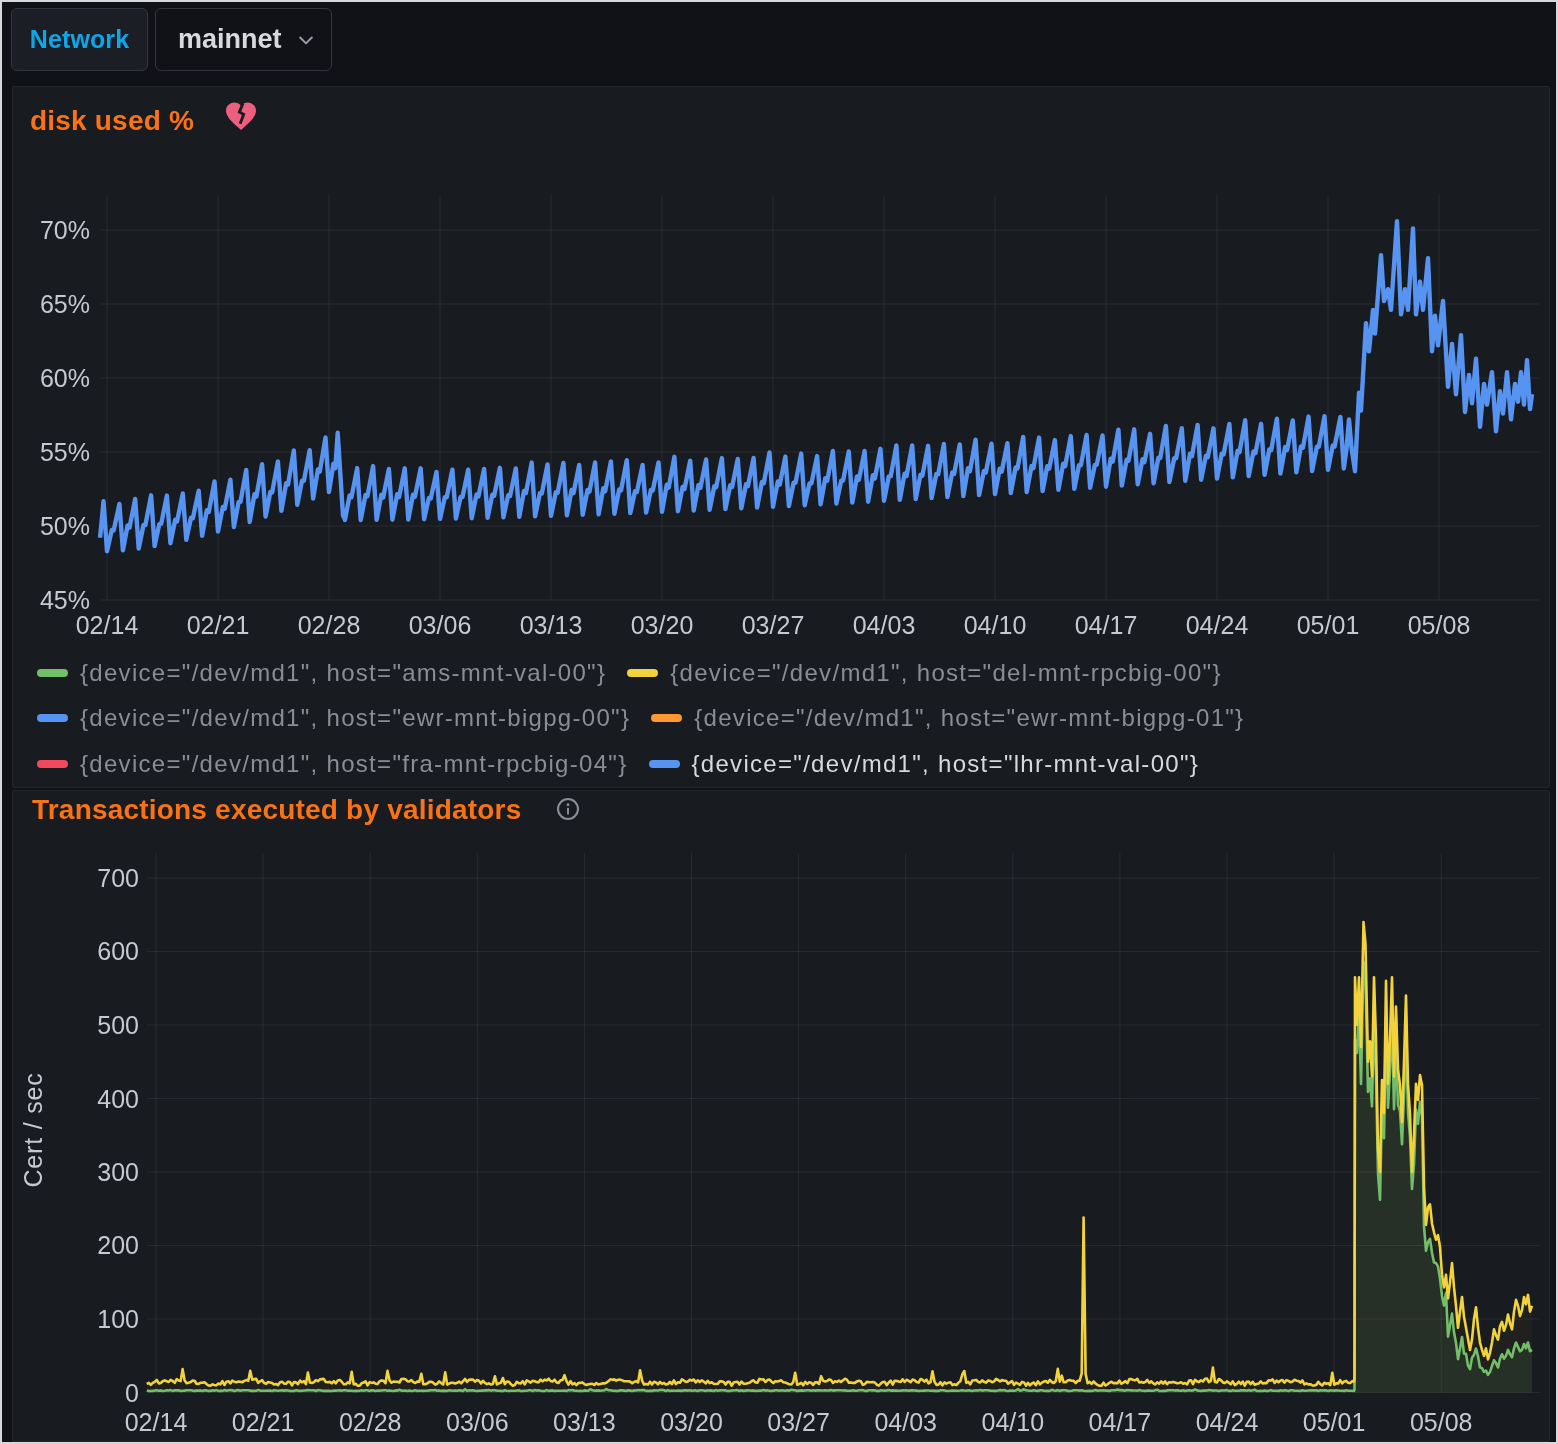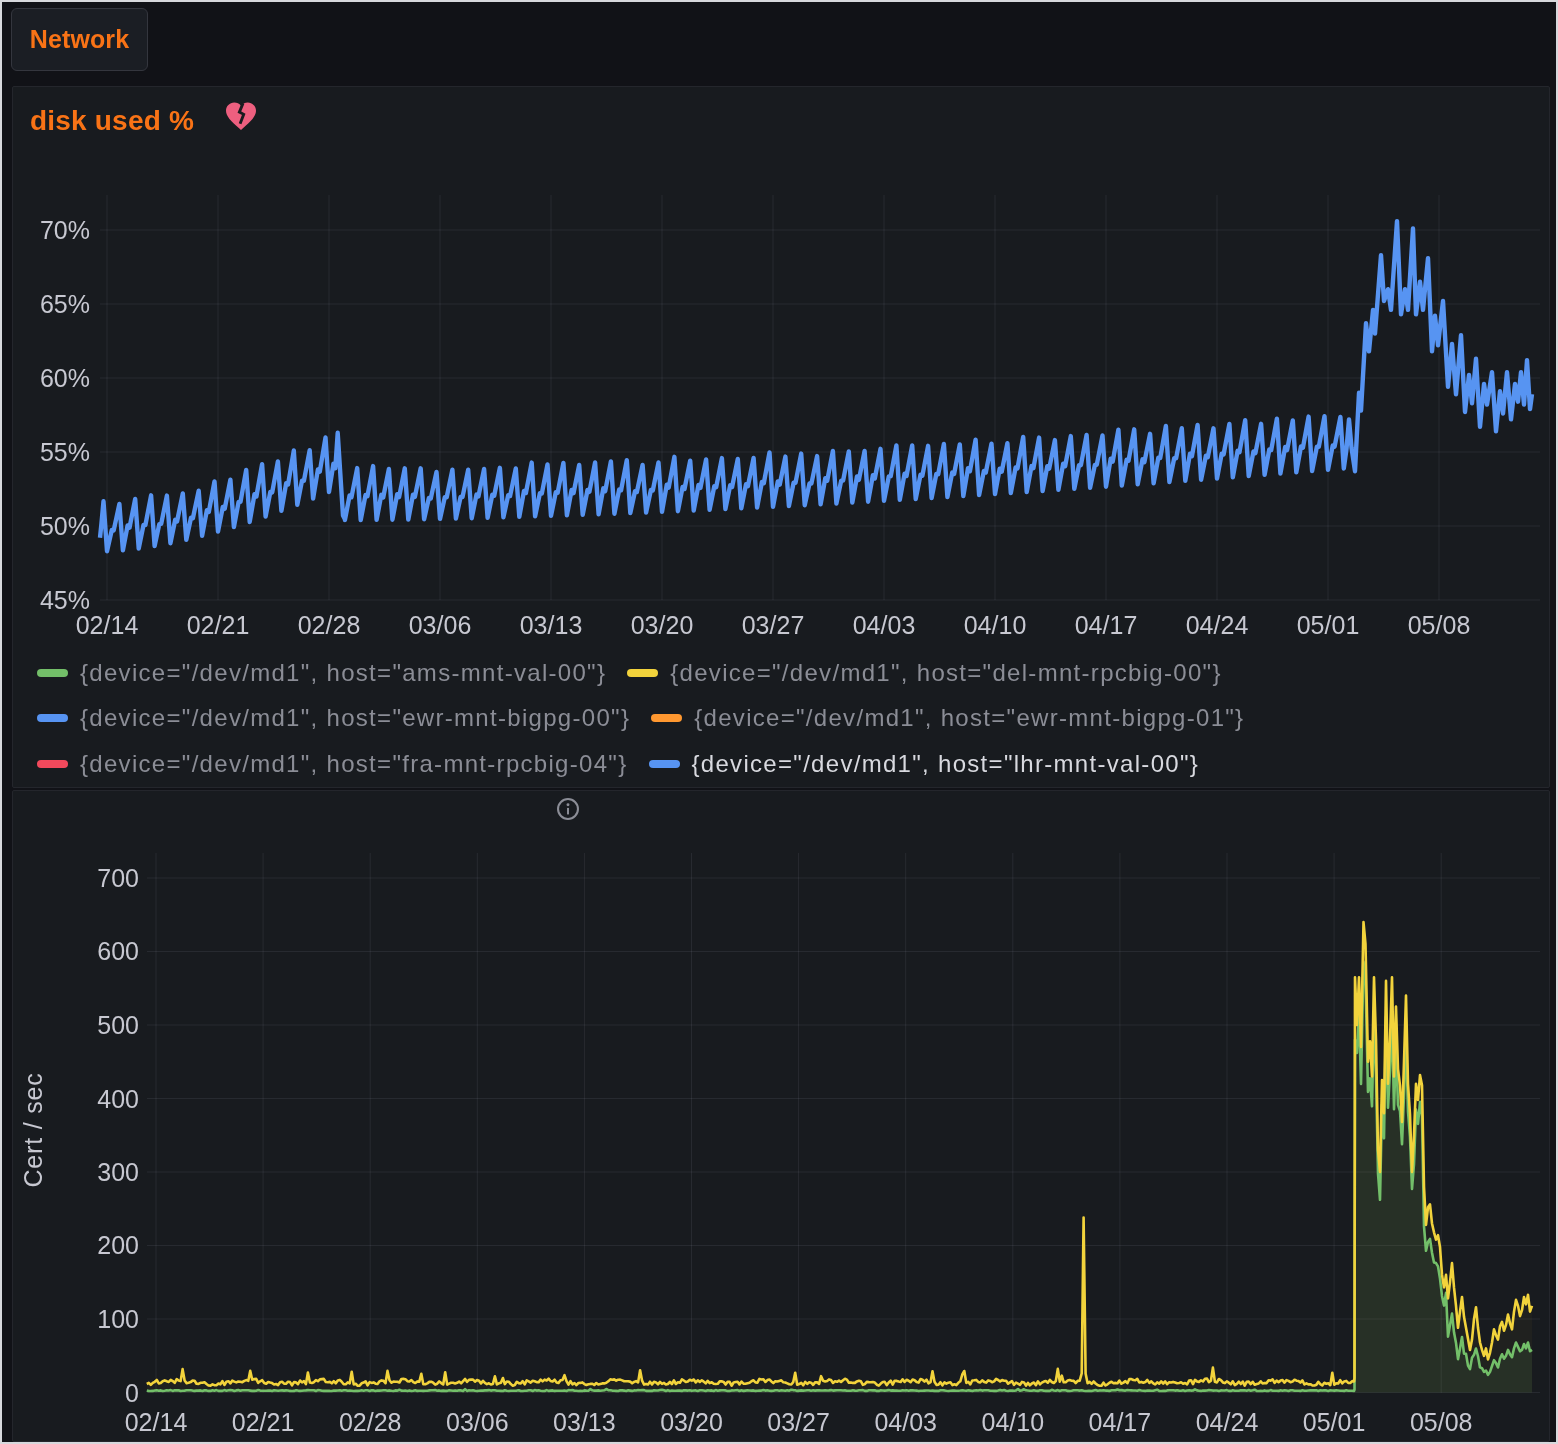--- a/index.html
+++ b/index.html
@@ -9,21 +9,27 @@
 svg{position:absolute;left:0;top:0;overflow:visible}
 .grid line{stroke:rgba(204,204,220,0.09);stroke-width:1}
 .ax{fill:#c7c8d1;font-size:25px;font-family:"Liberation Sans",sans-serif}
 .legend{position:absolute;left:35px;color:#8b8d96;font-size:24px;letter-spacing:1.3px}
 .lrow{display:flex;align-items:center;height:45.5px}
 .dash{width:31px;height:8px;border-radius:4px;margin-right:12px;flex:none}
 .litem{display:flex;align-items:center;margin-right:21px;white-space:nowrap}
 </style></head><body>
 <div id="stage">
   <div class="box" style="left:9px;top:6px;width:137px;height:63px;background:#1b1e24;justify-content:center">
-    <span style="color:#f97316;font-size:25px;font-weight:bold;letter-spacing:.1px">Network</span>
+    <span style="color:#0ea5e9;font-size:25px;font-weight:bold;letter-spacing:.1px">Network</span>
+    </div>
+  <div class="box" style="left:153px;top:6px;width:177px;height:63px;background:#111217;padding-left:22px">
+    <span style="color:#d8d9df;font-size:27px;font-weight:bold">mainnet</span>
+    <svg style="position:static;margin-left:14px" width="20" height="20" viewBox="0 0 24 24" fill="none">
+        <path d="M5 9l7 7 7-7" stroke="#9a9ba3" stroke-width="2.4" stroke-linecap="round" stroke-linejoin="round"></path>
+      </svg>
     </div>
 
   <div class="panel" style="left:10px;top:84px;width:1538px;height:702px"></div>
   <div class="ptitle" style="left:28px;top:103px">disk used %</div>
   <svg style="left:221px;top:96px" width="36" height="36" viewBox="0 0 24 24">
     <path d="M12 21.35l-1.45-1.32C5.4 15.36 2 12.28 2 8.5 2 5.42 4.42 3 7.5 3c1.74 0 3.41.81 4.5 2.09C13.09 3.81 14.76 3 16.5 3 19.58 3 22 5.42 22 8.5c0 3.78-3.4 6.86-8.55 11.54L12 21.35z" fill="#ed5f7f"></path>
     <path d="M13.4 3.4 10.9 9.4l2.9 1.5-2.4 6.2" stroke="#181b1f" stroke-width="1.9" fill="none"></path>
   </svg>
   <svg width="1558" height="786" viewBox="0 0 1558 786">
     <g class="grid">
@@ -77,20 +83,21 @@
         <span class="litem"><span class="dash" style="background:#5794F2"></span>{device="/dev/md1", host="ewr-mnt-bigpg-00"}</span>
         <span class="litem"><span class="dash" style="background:#FF9830"></span>{device="/dev/md1", host="ewr-mnt-bigpg-01"}</span>
       </div>
     <div class="lrow">
         <span class="litem"><span class="dash" style="background:#F2495C"></span>{device="/dev/md1", host="fra-mnt-rpcbig-04"}</span>
         <span class="litem" style="color:#d8d9df"><span class="dash" style="background:#5794F2"></span>{device="/dev/md1", host="lhr-mnt-val-00"}</span>
       </div>
   </div>
 
   <div class="panel" style="left:10px;top:788px;width:1538px;height:652px"></div>
+  <div class="ptitle" style="left:30px;top:792px">Transactions executed by validators</div>
   <svg style="left:553px;top:794px" width="26" height="26" viewBox="0 0 24 24" fill="none">
     <circle cx="12" cy="12" r="9.2" stroke="#8b8d96" stroke-width="1.9"></circle>
     <circle cx="12" cy="8" r="1.35" fill="#8b8d96"></circle>
     <path d="M12 11v6" stroke="#8b8d96" stroke-width="1.9"></path>
   </svg>
   <svg width="1558" height="1444" viewBox="0 0 1558 1444">
     <g class="grid">
         <line x1="145" x2="1538" y1="1390.5" y2="1390.5"></line>
         <line x1="145" x2="1538" y1="1317.0" y2="1317.0"></line>
         <line x1="145" x2="1538" y1="1243.5" y2="1243.5"></line>

